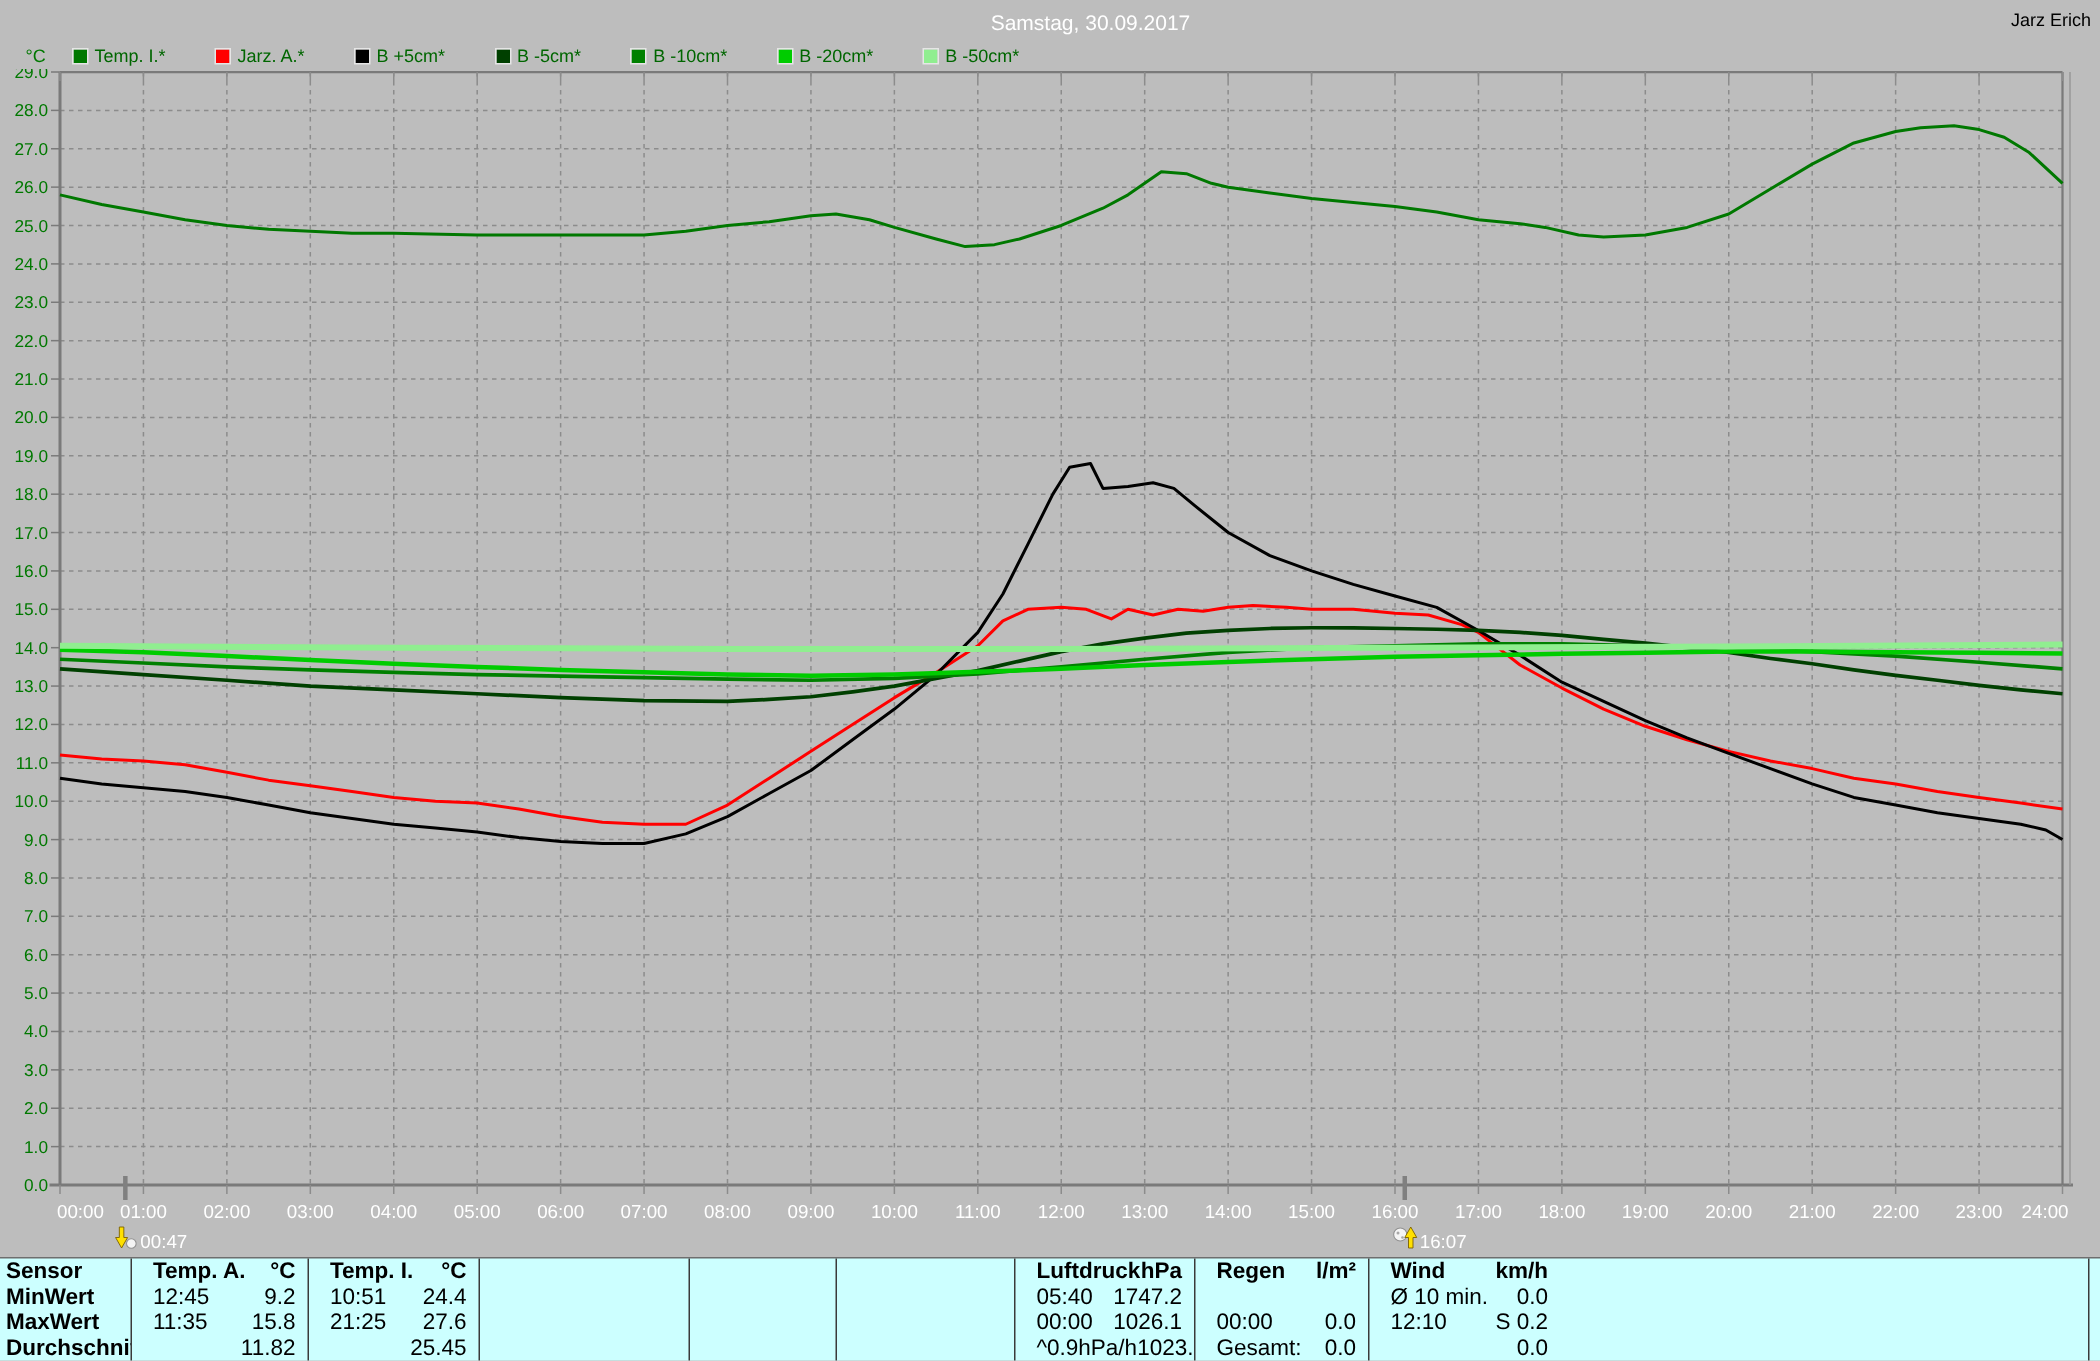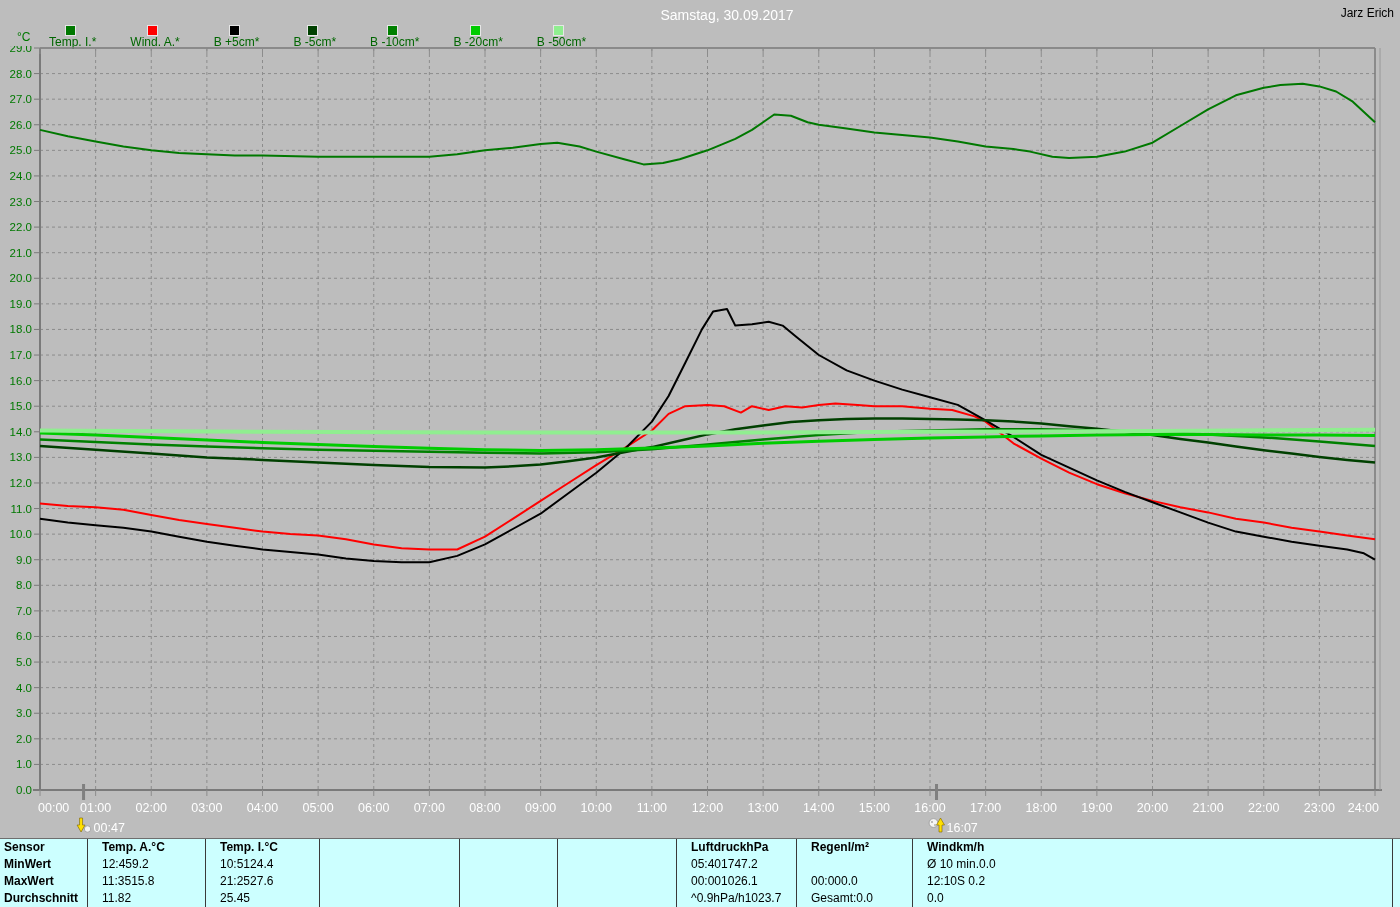--- a/index.html
+++ b/index.html
@@ -7,32 +7,32 @@
     width:1400px;height:907px;position:relative;overflow:hidden;
     background:#bdbdbd;
     font-family:"Liberation Sans",sans-serif;
     -webkit-font-smoothing:none;
   }
   .titlebar{position:absolute;top:0;left:0;width:1400px;height:26px;}
   .app-title{position:absolute;top:7px;left:0;width:100%;text-align:center;color:#ffffff;font-size:14px;padding-left:27px;}
   .user-label{position:absolute;top:6px;right:6px;color:#000000;font-size:12px;}
   .legend{position:absolute;top:29px;left:0;height:16px;display:flex;align-items:center;font-size:12px;}
   .unit-label{color:#007800;margin-left:17px;width:32px;}
-  .leg-item{display:flex;align-items:center;margin-right:34px;color:#006600;white-space:nowrap;flex-direction:column;}
+  .leg-item{display:flex;align-items:center;margin-right:34px;color:#006600;white-space:nowrap;}
   .swatch{width:9px;height:9px;margin-right:5px;outline:1px solid #e6e6e6;display:inline-block;}
   #chart{position:absolute;top:46px;left:0;}
   .stats{
     position:absolute;top:838px;left:0;width:1400px;height:69px;
     background:#ccffff;border-top:1px solid #6e6e6e;
     display:grid;grid-template-columns:88px 118px 114px 140px 98px 119px 120px 116px 480px 1fr;
-    font-size:12px;color:#000;
+    font-size:15px;color:#000;
   }
   .tgroup{border-right:1px solid #3a3a3a;display:flex;flex-direction:column;overflow:hidden;}
   .tgroup.filler{border-right:none;}
-  .trow{height:17px;line-height:17px;display:flex;padding:0 8px 0 14px;white-space:nowrap;}
+  .trow{height:17px;line-height:17px;display:flex;justify-content:space-between;padding:0 8px 0 14px;white-space:nowrap;}
   .trow.hdr{font-weight:bold;}
   .rowlabels .trow{padding:0 2px 0 4px;font-weight:bold;justify-content:flex-start;}
   .narrow-inner{width:127px;}
 </style>
 </head>
 <body>
 
 <div class="titlebar">
   <div class="app-title">Samstag, 30.09.2017</div>
   <div class="user-label">Jarz Erich</div>
@@ -40,21 +40,21 @@
 
 <div class="legend">
   <span class="unit-label">°C</span>
 
 <span class="leg-item">
       <span class="swatch" style="background: rgb(0, 120, 0);"></span>
       <span>Temp. I.*</span>
     </span>
     <span class="leg-item">
       <span class="swatch" style="background: rgb(255, 0, 0);"></span>
-      <span>Wind. A.*</span>
+      <span>Jarz. A.*</span>
     </span>
     <span class="leg-item">
       <span class="swatch" style="background: rgb(0, 0, 0);"></span>
       <span>B +5cm*</span>
     </span>
     <span class="leg-item">
       <span class="swatch" style="background: rgb(0, 64, 0);"></span>
       <span>B -5cm*</span>
     </span>
     <span class="leg-item">

